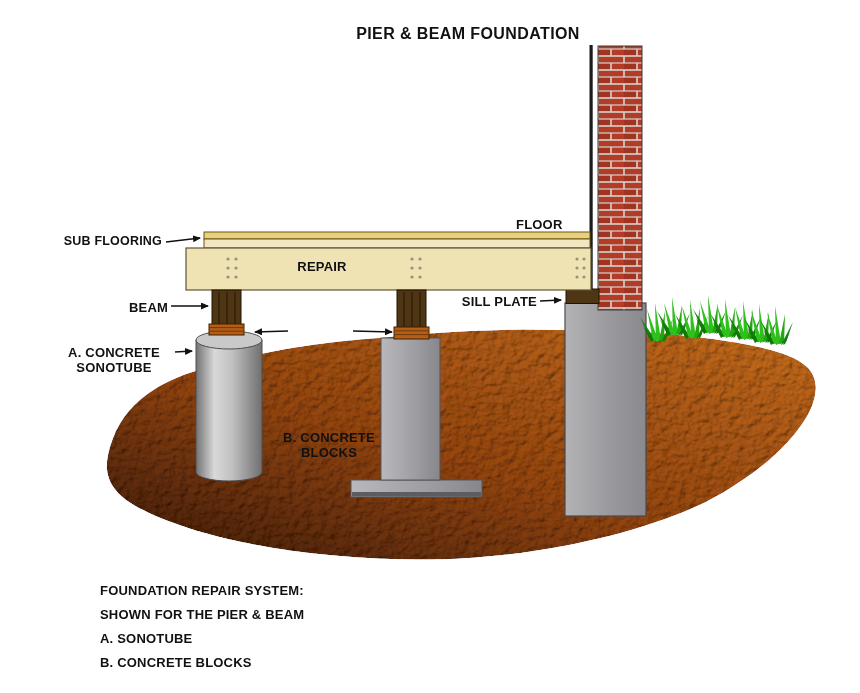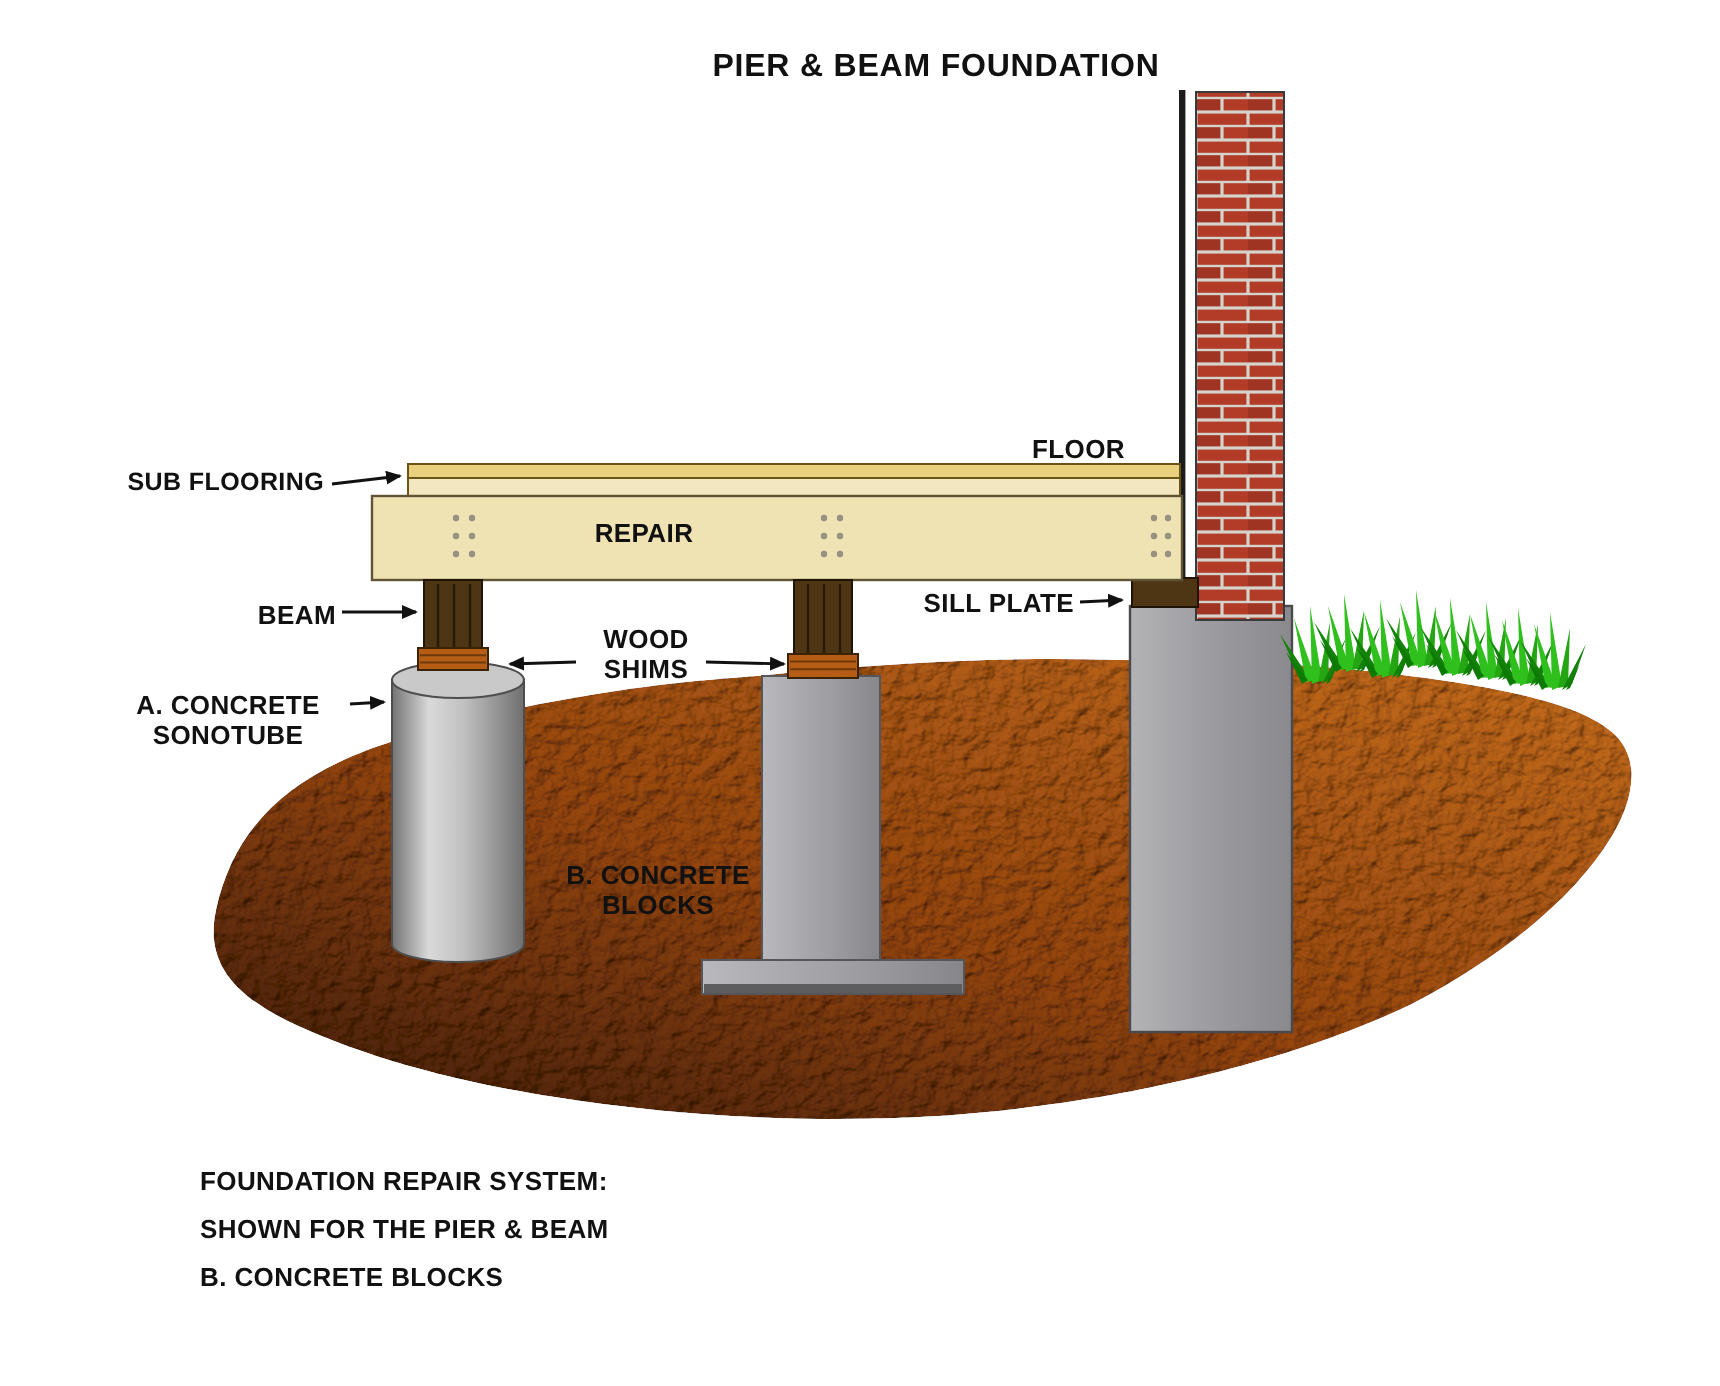--- a/index.html
+++ b/index.html
@@ -168,37 +168,34 @@
   <div class="label title" style="left:338px;top:26px;width:260px">PIER &amp; BEAM FOUNDATION</div>
 
   <div class="label right" style="left:42px;top:234px;width:120px;font-size:12.5px">SUB FLOORING</div>
 
   <div class="label" style="left:516px;top:217px">FLOOR</div>
 
   <div class="label center" style="left:282px;top:259px;width:80px">REPAIR</div>
 
   <div class="label right" style="left:122px;top:300px;width:46px">BEAM</div>
 
-  <div class="label center" style="left:283px;top:312px;width:80px">
-    <div>WOOD</div>
-    <div>SHIMS</div>
-  </div>
 
   <div class="label right" style="left:452px;top:294px;width:85px">SILL PLATE</div>
 
   <div class="label center" style="left:58px;top:345px;width:112px">
     <div>A. CONCRETE</div>
     <div>SONOTUBE</div>
   </div>
 
   <div class="label center" style="left:276px;top:430px;width:106px">
     <div>B. CONCRETE</div>
     <div>BLOCKS</div>
   </div>
 
 
   <div class="footnote">
     <div>FOUNDATION REPAIR SYSTEM:</div>
     <div>SHOWN FOR THE PIER &amp; BEAM</div>
+    <div>A. SONOTUBE</div>
     <div>B. CONCRETE BLOCKS</div>
   </div>
 
 </div>
 
 </body></html>

